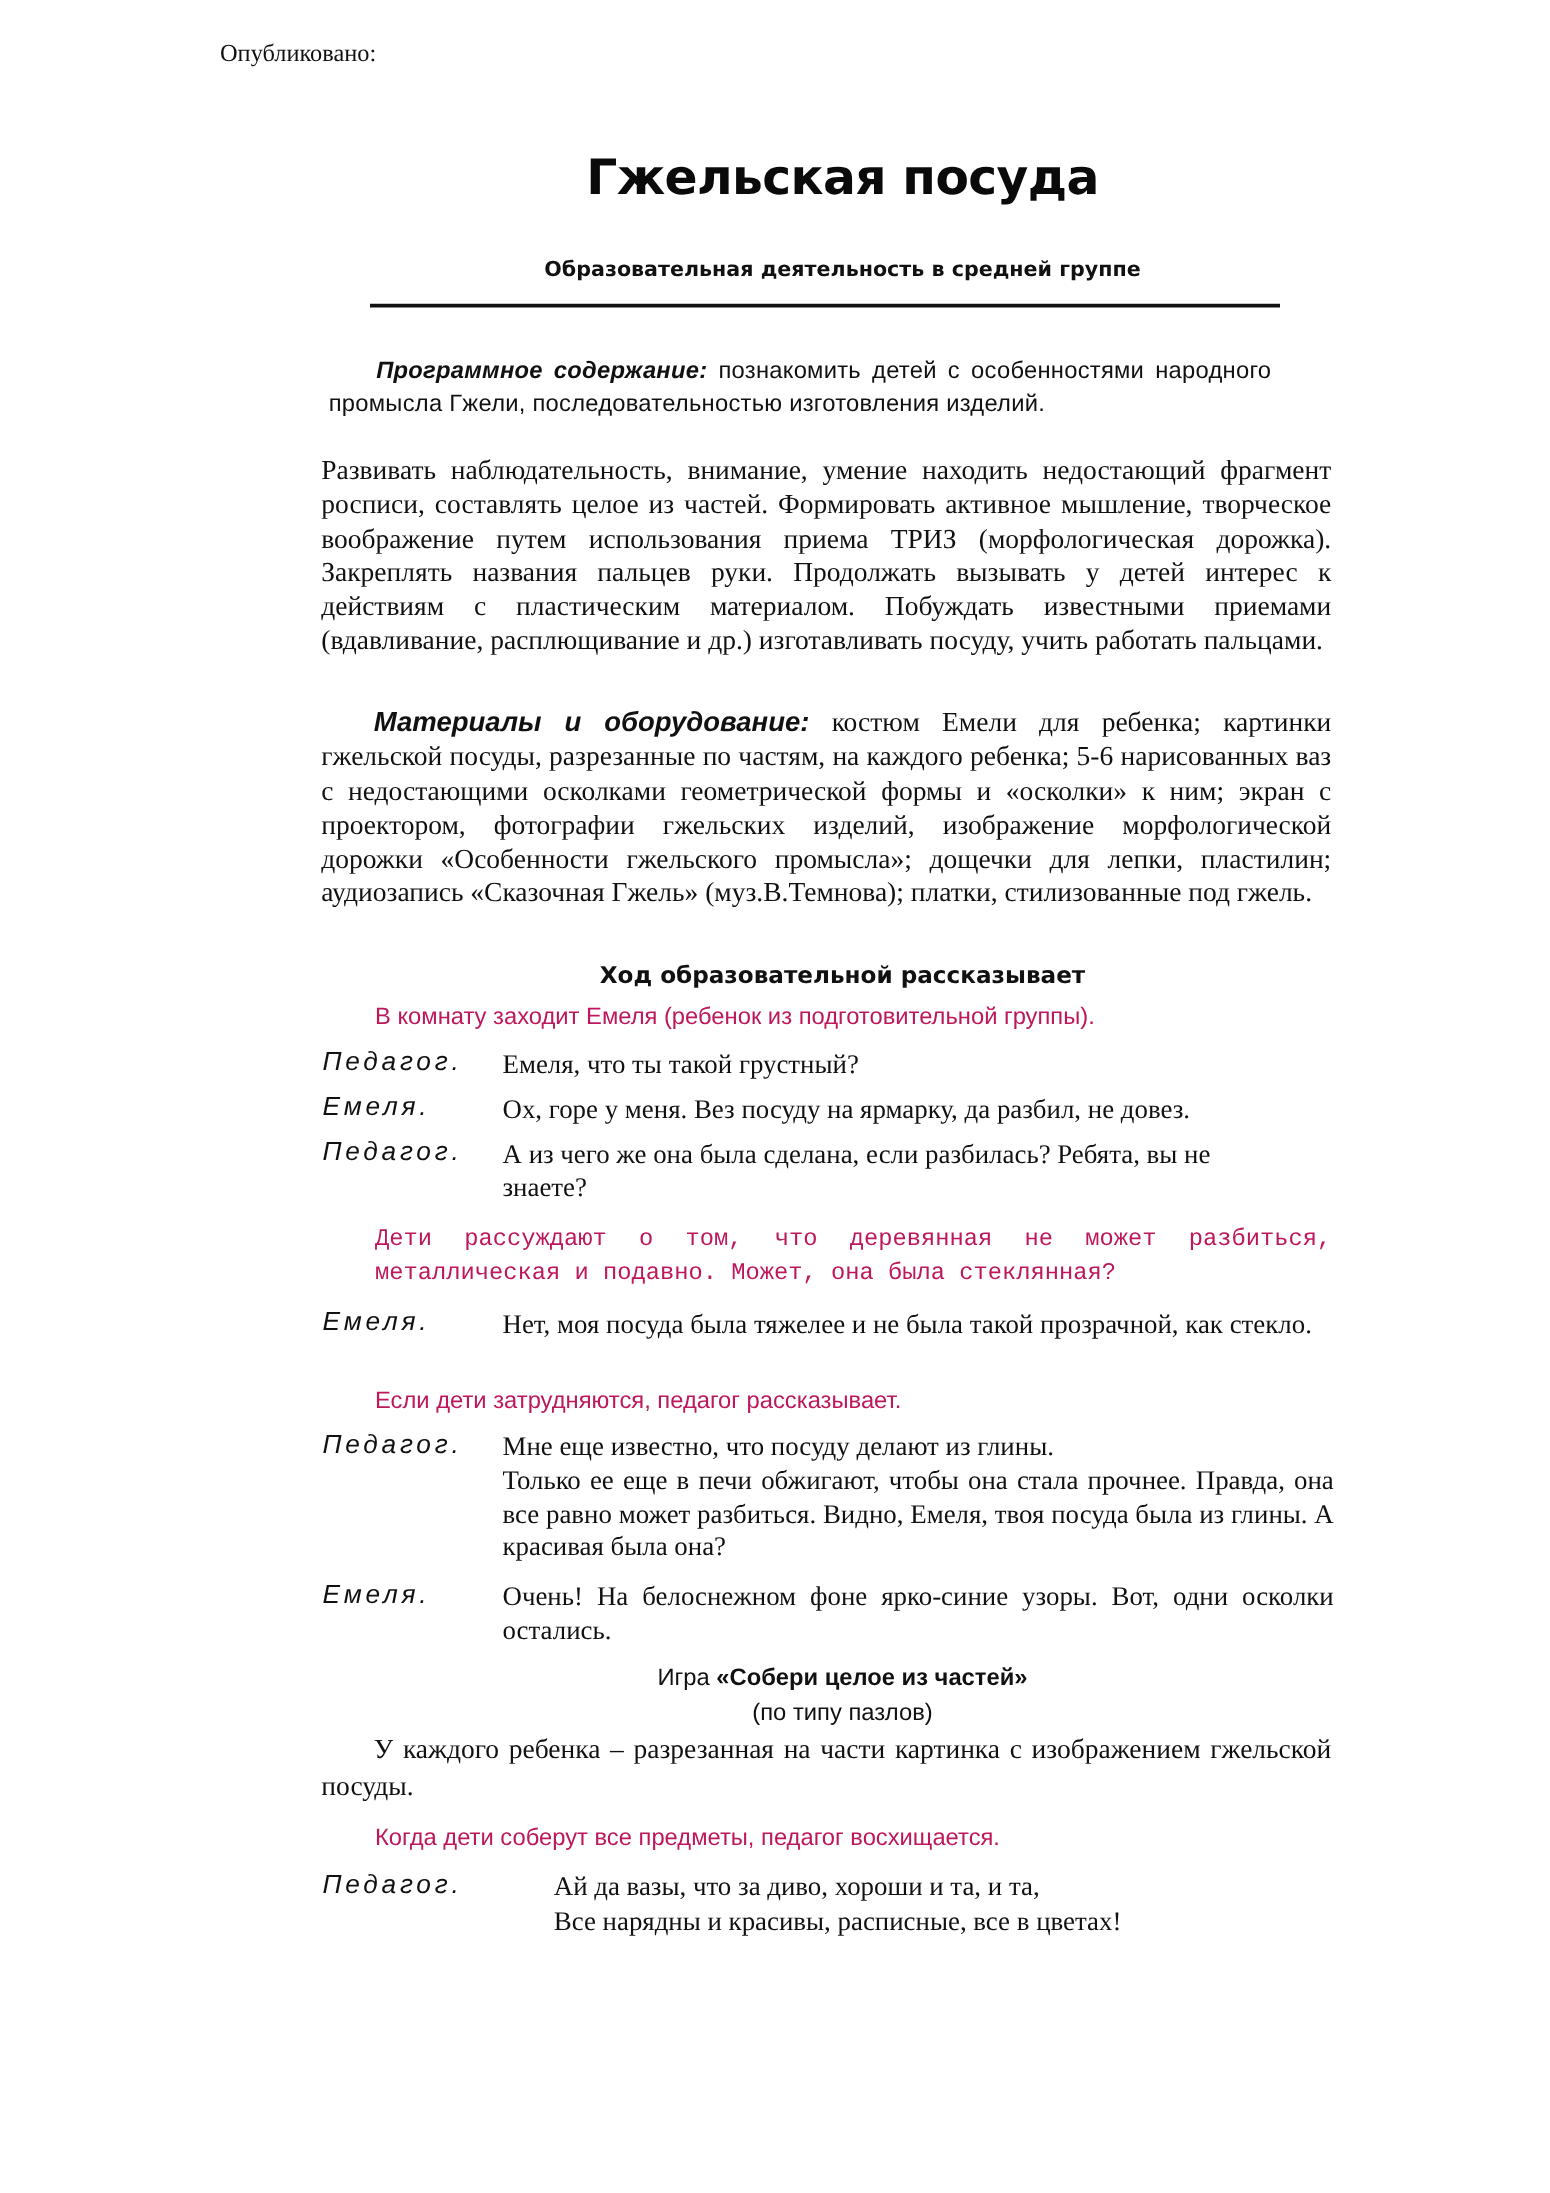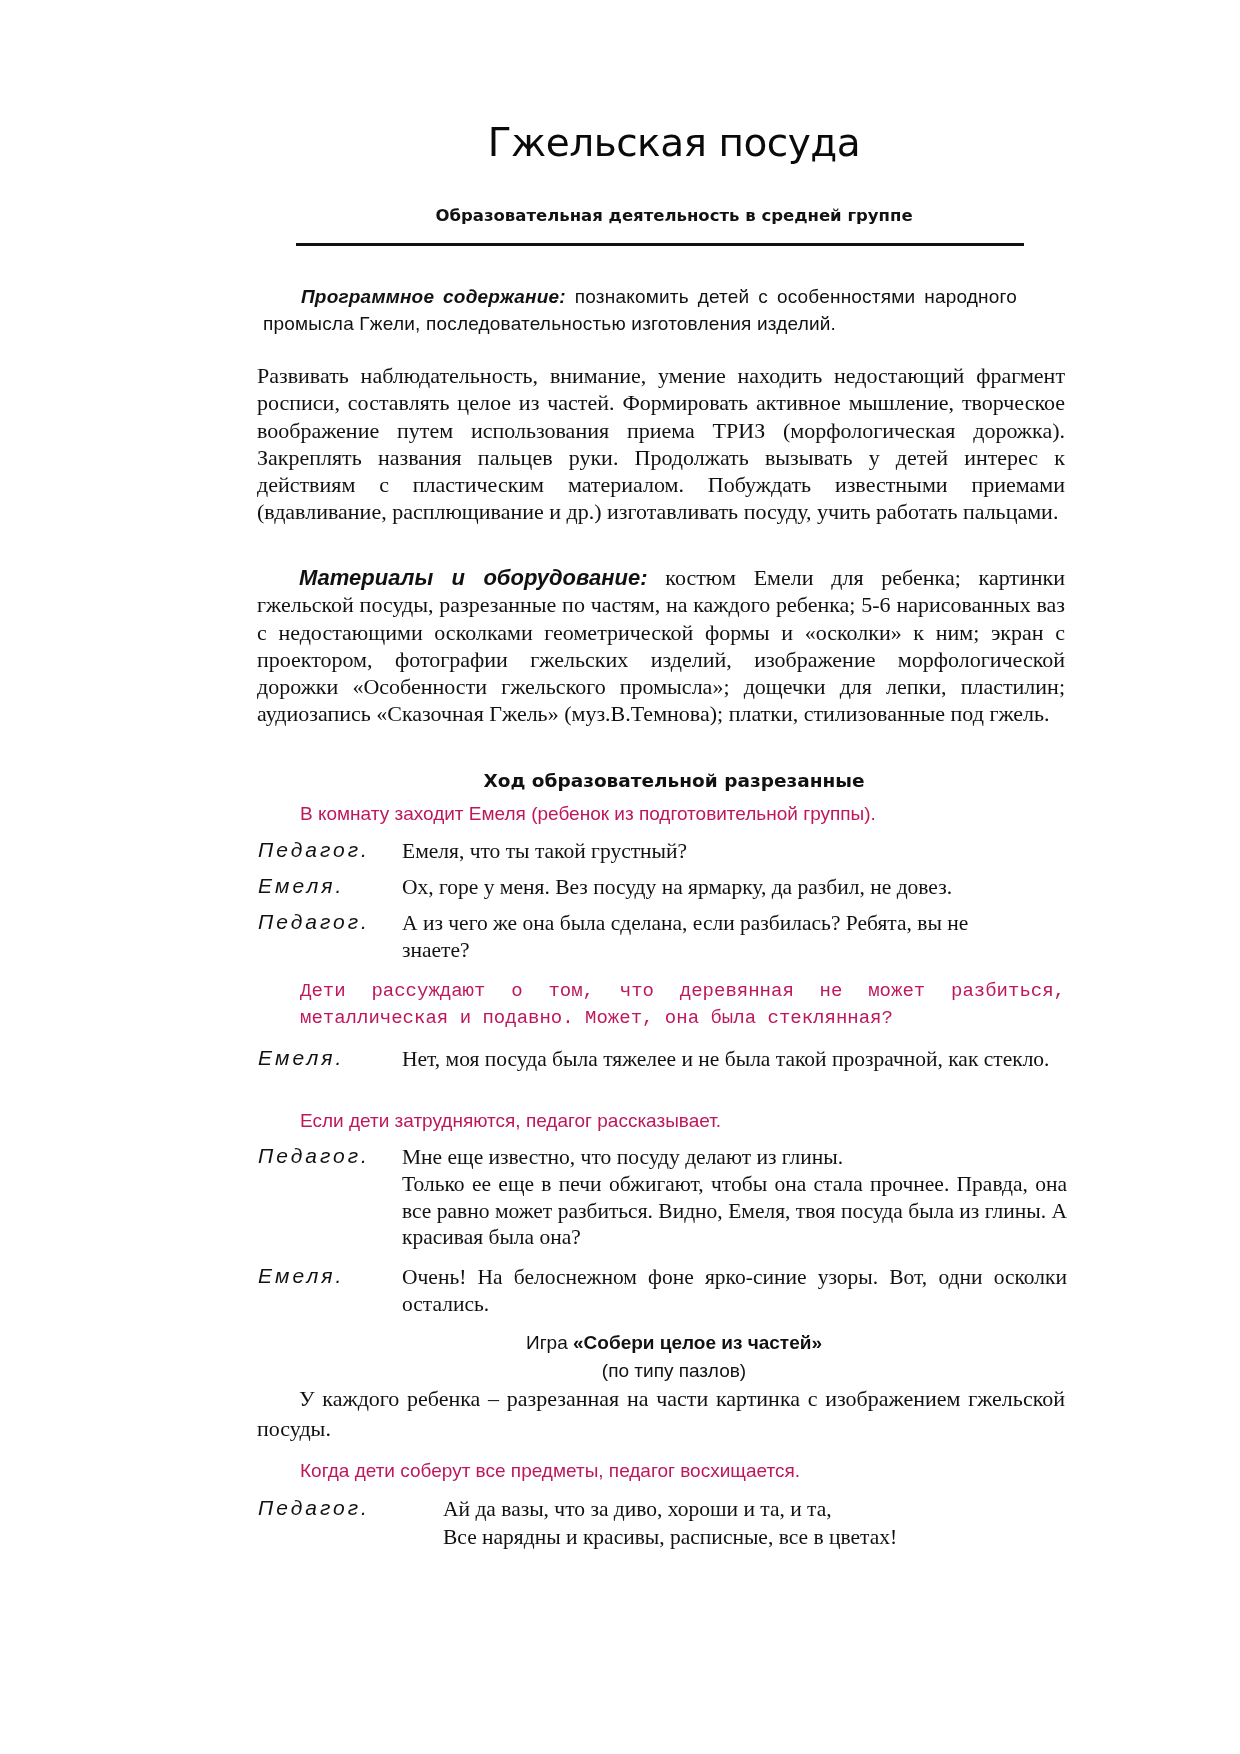--- a/index.html
+++ b/index.html
@@ -7,21 +7,21 @@
       width: 1240px; height: 1754px; position: relative; overflow: hidden;
       color: #111; font-family: "Liberation Serif", serif;
     }
     .pubnote {
       position: absolute; left: 176px; top: 30px;
       font-family: "Liberation Serif", serif; font-size: 19.5px; line-height: 27px; color: #111;
     }
     .title {
       position: absolute; left: 0; width: 1240px; top: 120px; text-align: center;
       padding-left: 108px; box-sizing: border-box;
-      font-family: "DejaVu Sans", sans-serif; font-weight: normal; font-size: 39px; letter-spacing: -0.5px; color: #0a0a0a;
+      font-family: "DejaVu Sans", sans-serif; font-weight: bold; font-size: 39px; letter-spacing: -0.5px; color: #0a0a0a;
     }
     .subtitle {
       position: absolute; left: 0; width: 1240px; top: 206px; text-align: center;
       padding-left: 108px; box-sizing: border-box;
       font-family: "DejaVu Sans", sans-serif; font-weight: bold; font-size: 16.5px; color: #111;
     }
     .rule {
       position: absolute; left: 296px; top: 243px; width: 728px; height: 3px; background: #111;
     }
     .program {
@@ -49,37 +49,38 @@
     }
     .line {
       position: absolute; left: 402px; width: 665px; font-family: "Liberation Serif", serif; font-size: 21.5px; line-height: 26.5px;
       text-align: justify;
     }
   </style>
 </head>
 <body>
 
 <div class="pubnote">
+  <div>Опубликовано:</div>
 </div>
 
 <div class="title">Гжельская посуда</div>
 <div class="subtitle">Образовательная деятельность в средней группе</div>
 <div class="rule"></div>
 
 <div class="program">
   <span class="lead">Программное содержание:</span><span> познакомить детей с особенностями народного промысла Гжели, последовательностью изготовления изделий.</span>
 </div>
 
 <div class="body-text p1" style="text-indent:0">Развивать наблюдательность, внимание, умение находить недостающий фрагмент росписи, составлять целое из частей. Формировать активное мышление, творческое воображение путем использования приема ТРИЗ (морфологическая дорожка). Закреплять названия пальцев руки. Продолжать вызывать у детей интерес к действиям с пластическим материалом. Побуждать известными приемами (вдавливание, расплющивание и др.) изготавливать посуду, учить работать пальцами.</div>
 
 <div class="body-text materials">
   <span class="lead">Материалы и оборудование:</span><span> костюм Емели для ребенка; картинки гжельской посуды, разрезанные по частям, на каждого ребенка; 5-6 нарисованных ваз с недостающими осколками геометрической формы и «осколки» к ним; экран с проектором, фотографии гжельских изделий, изображение морфологической дорожки «Особенности гжельского промысла»; дощечки для лепки, пластилин; аудиозапись «Сказочная Гжель» (муз.В.Темнова); платки, стилизованные под гжель.</span>
 </div>
 
-<div class="heading" style="top:770px;">Ход образовательной разрезанные</div>
+<div class="heading" style="top:770px;">Ход образовательной рассказывает</div>
 
 <div class="sans-note" style="left:300px; top:801px;">В комнату заходит Емеля (ребенок из подготовительной группы).</div>
 
 <div class="speaker" style="top:838px;">Педагог.</div>
 <div class="line" style="top:838px;">Емеля, что ты такой грустный?</div>
 
 <div class="speaker" style="top:874px;">Емеля.</div>
 <div class="line" style="top:874px;">Ох, горе у меня. Вез посуду на ярмарку, да разбил, не довез.</div>
 
 <div class="speaker" style="top:910px;">Педагог.</div>

